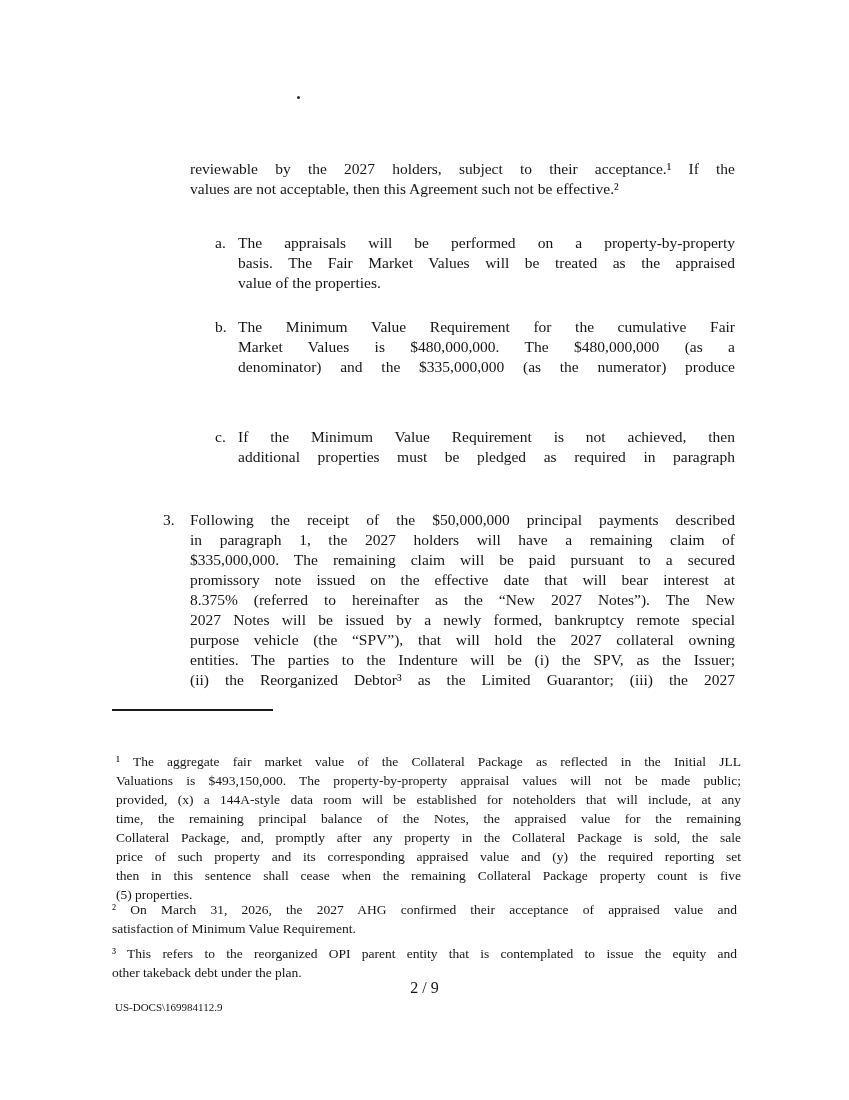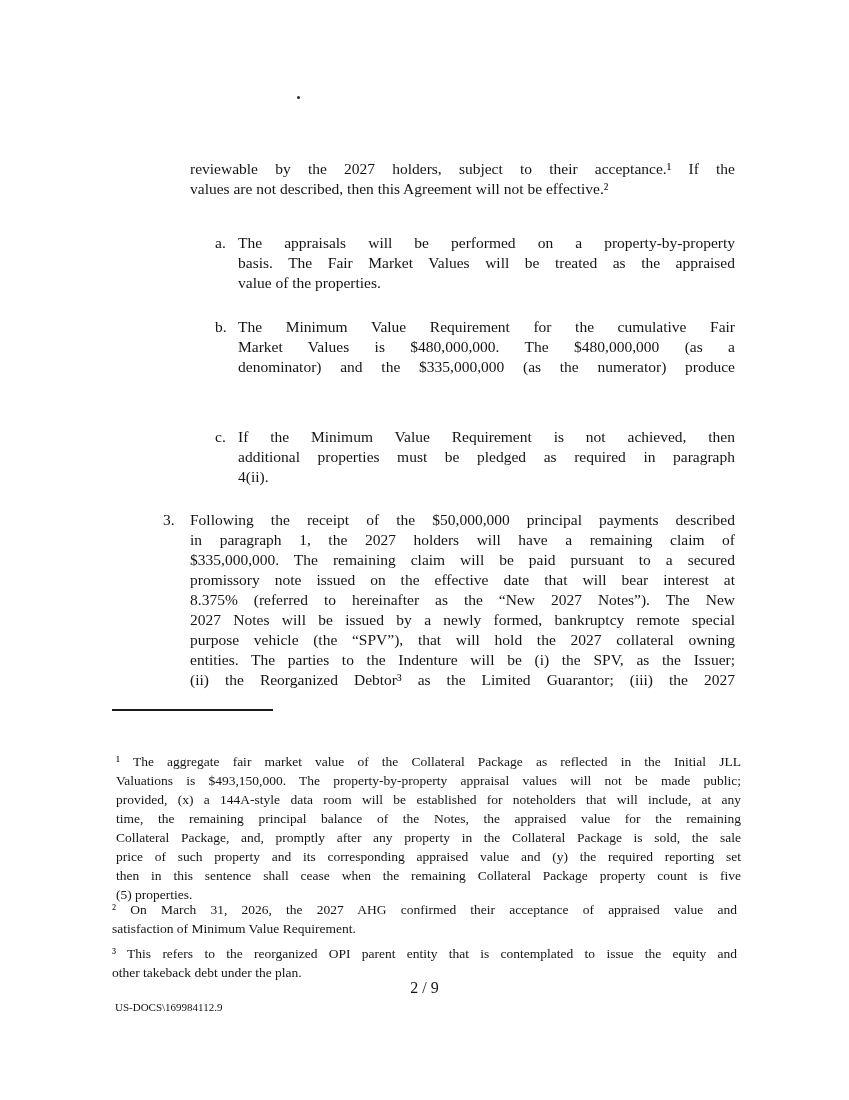--- a/index.html
+++ b/index.html
@@ -48,21 +48,21 @@
 </style>
 </head>
 <body>
 
 <div class="page">
 
   <div class="block stray-dot"></div>
 
   <div class="block body-text intro">
       <div class="tline just">reviewable by the 2027 holders, subject to their acceptance.¹  If the</div>
-      <div class="tline">values are not described, then this Agreement will not be effective.²</div>
+      <div class="tline">values are not acceptable, then this Agreement such not be effective.²</div>
     </div>
 
   <div class="block body-text item-a">
     <span class="marker">a.</span>
     <div>
         <div class="tline just">The appraisals will be performed on a property-by-property</div>
         <div class="tline just">basis.  The Fair Market Values will be treated as the appraised</div>
         <div class="tline">value of the properties.</div>
       </div>
   </div>
@@ -74,21 +74,20 @@
         <div class="tline just">Market Values is $480,000,000.  The $480,000,000 (as a</div>
         <div class="tline just">denominator) and the $335,000,000 (as the numerator) produce</div>
       </div>
   </div>
 
   <div class="block body-text item-c">
     <span class="marker">c.</span>
     <div>
         <div class="tline just">If the Minimum Value Requirement is not achieved, then</div>
         <div class="tline just">additional properties must be pledged as required in paragraph</div>
-        <div class="tline">4(ii).</div>
       </div>
   </div>
 
   <div class="block body-text item-3">
     <span class="marker">3.</span>
     <div>
         <div class="tline just">Following the receipt of the $50,000,000 principal payments described</div>
         <div class="tline just">in paragraph 1, the 2027 holders will have a remaining claim of</div>
         <div class="tline just">$335,000,000.  The remaining claim will be paid pursuant to a secured</div>
         <div class="tline just">promissory note issued on the effective date that will bear interest at</div>

